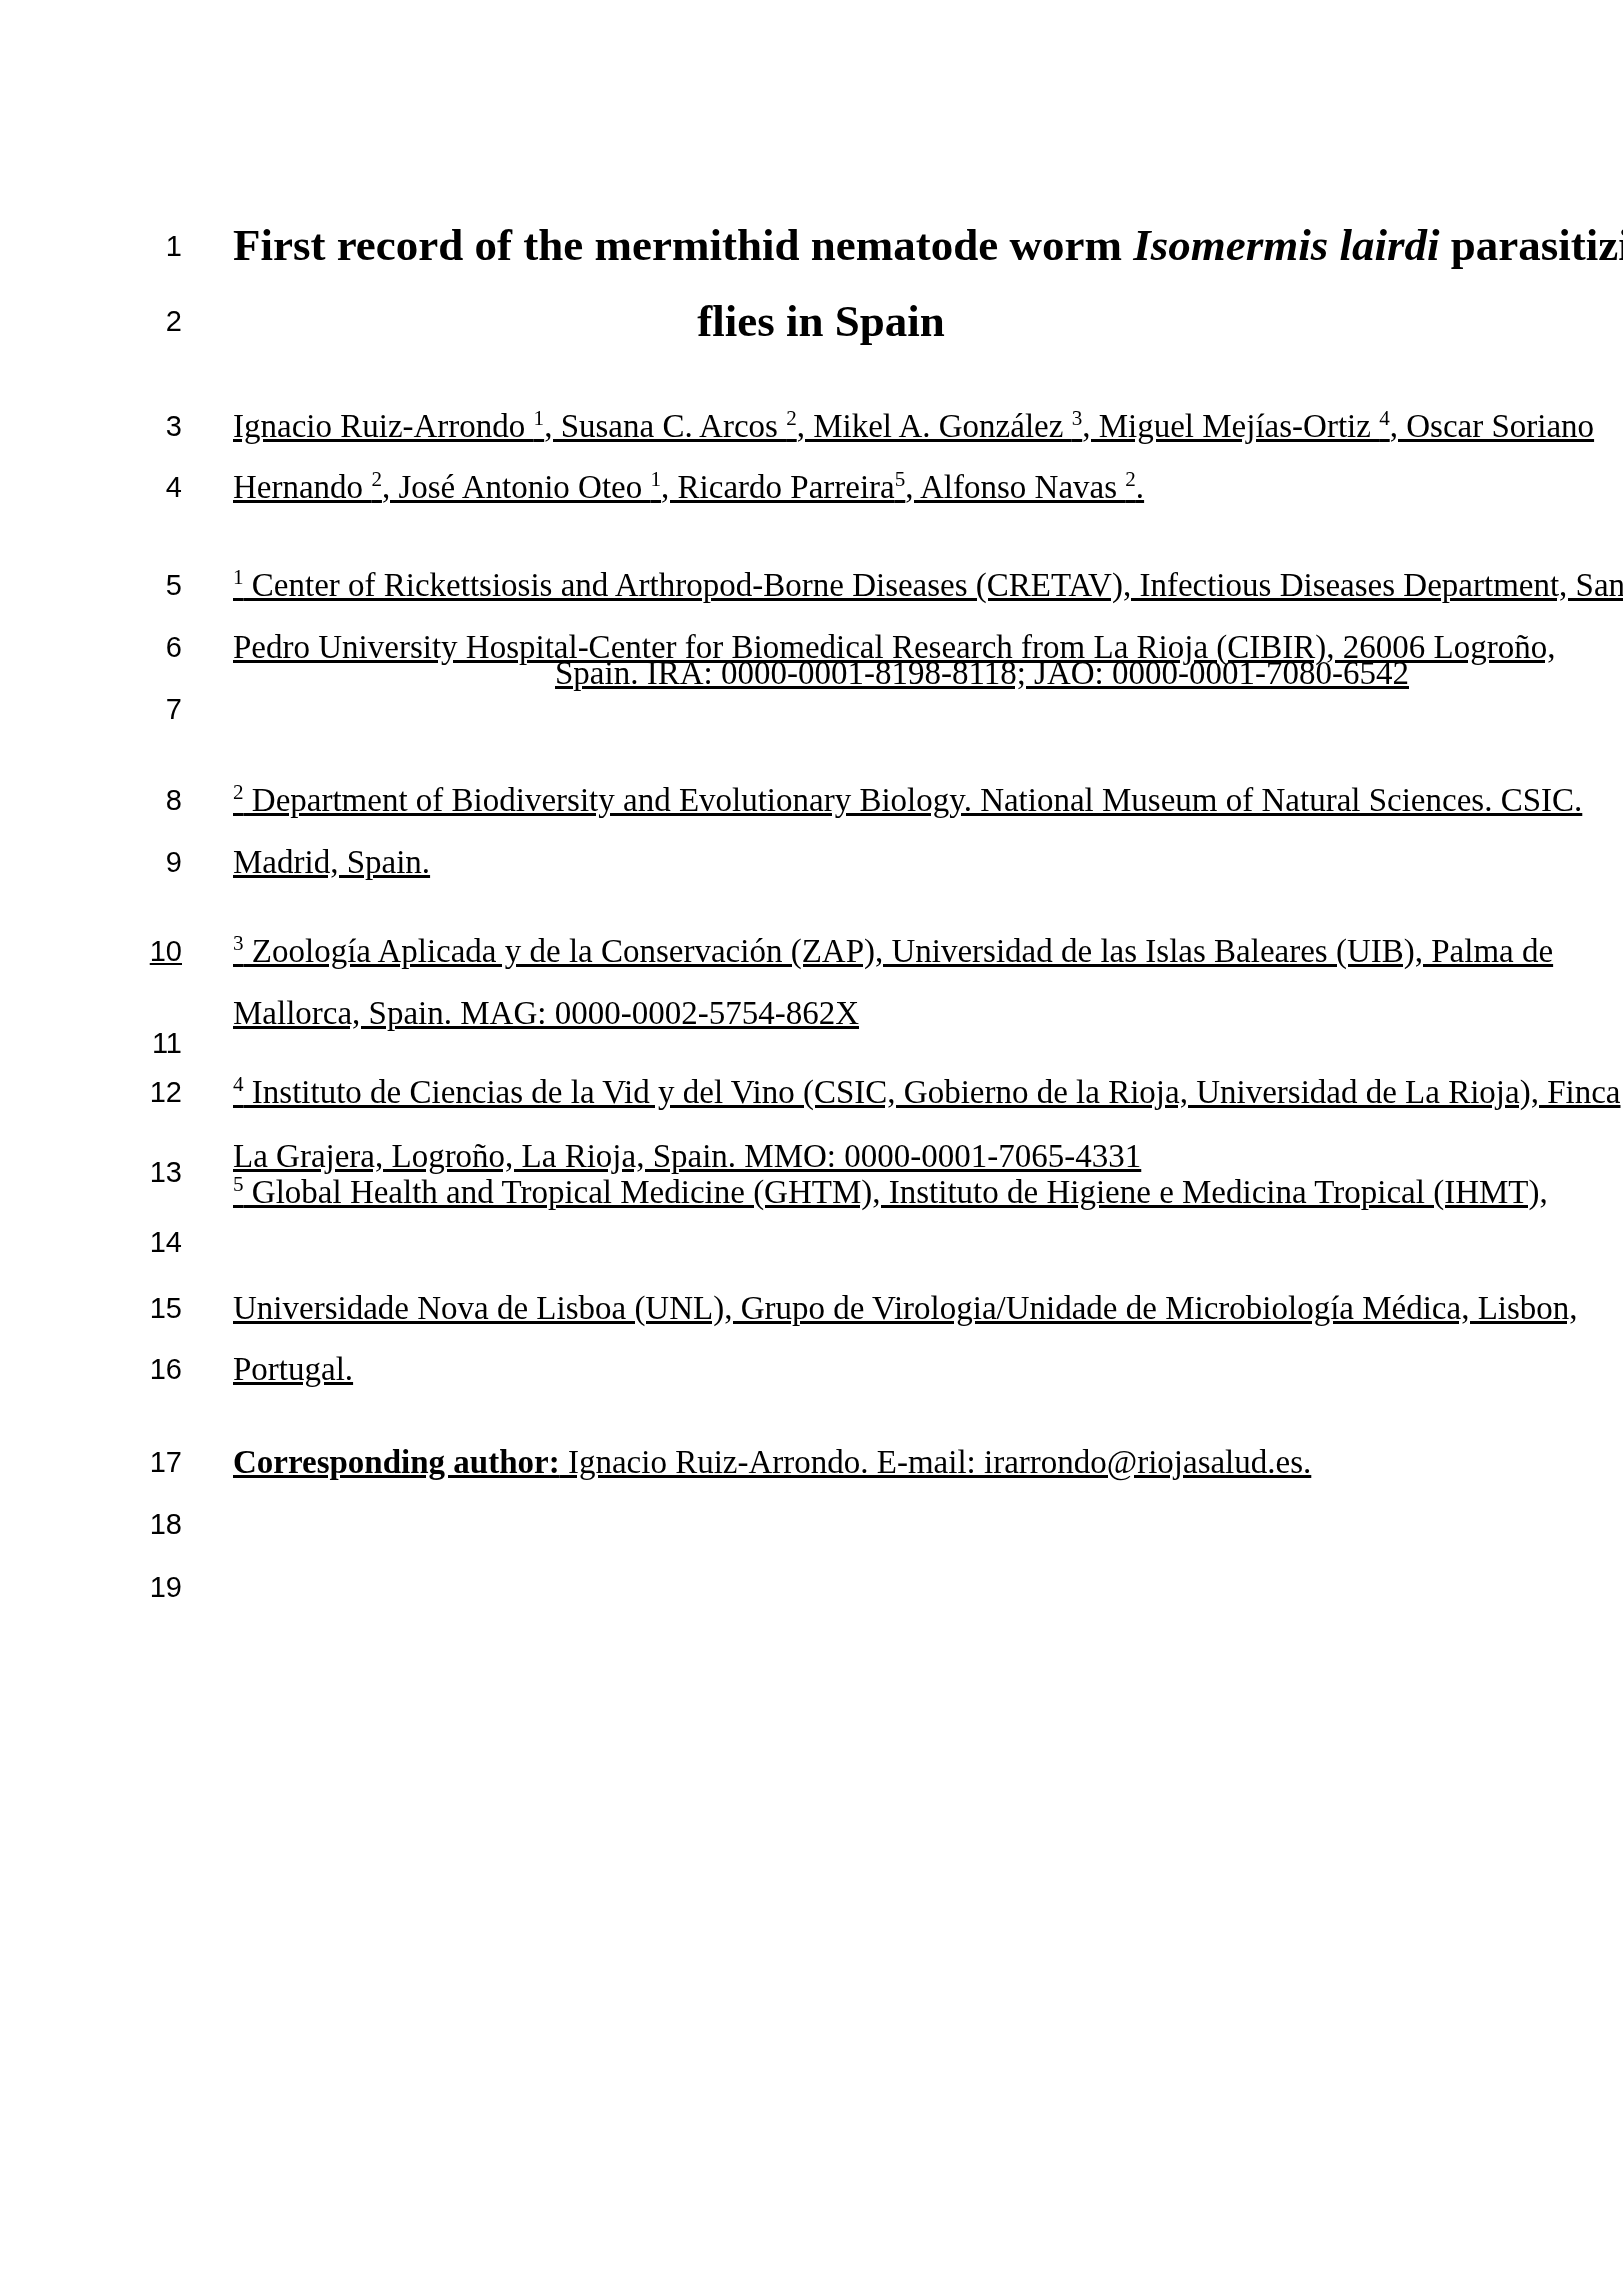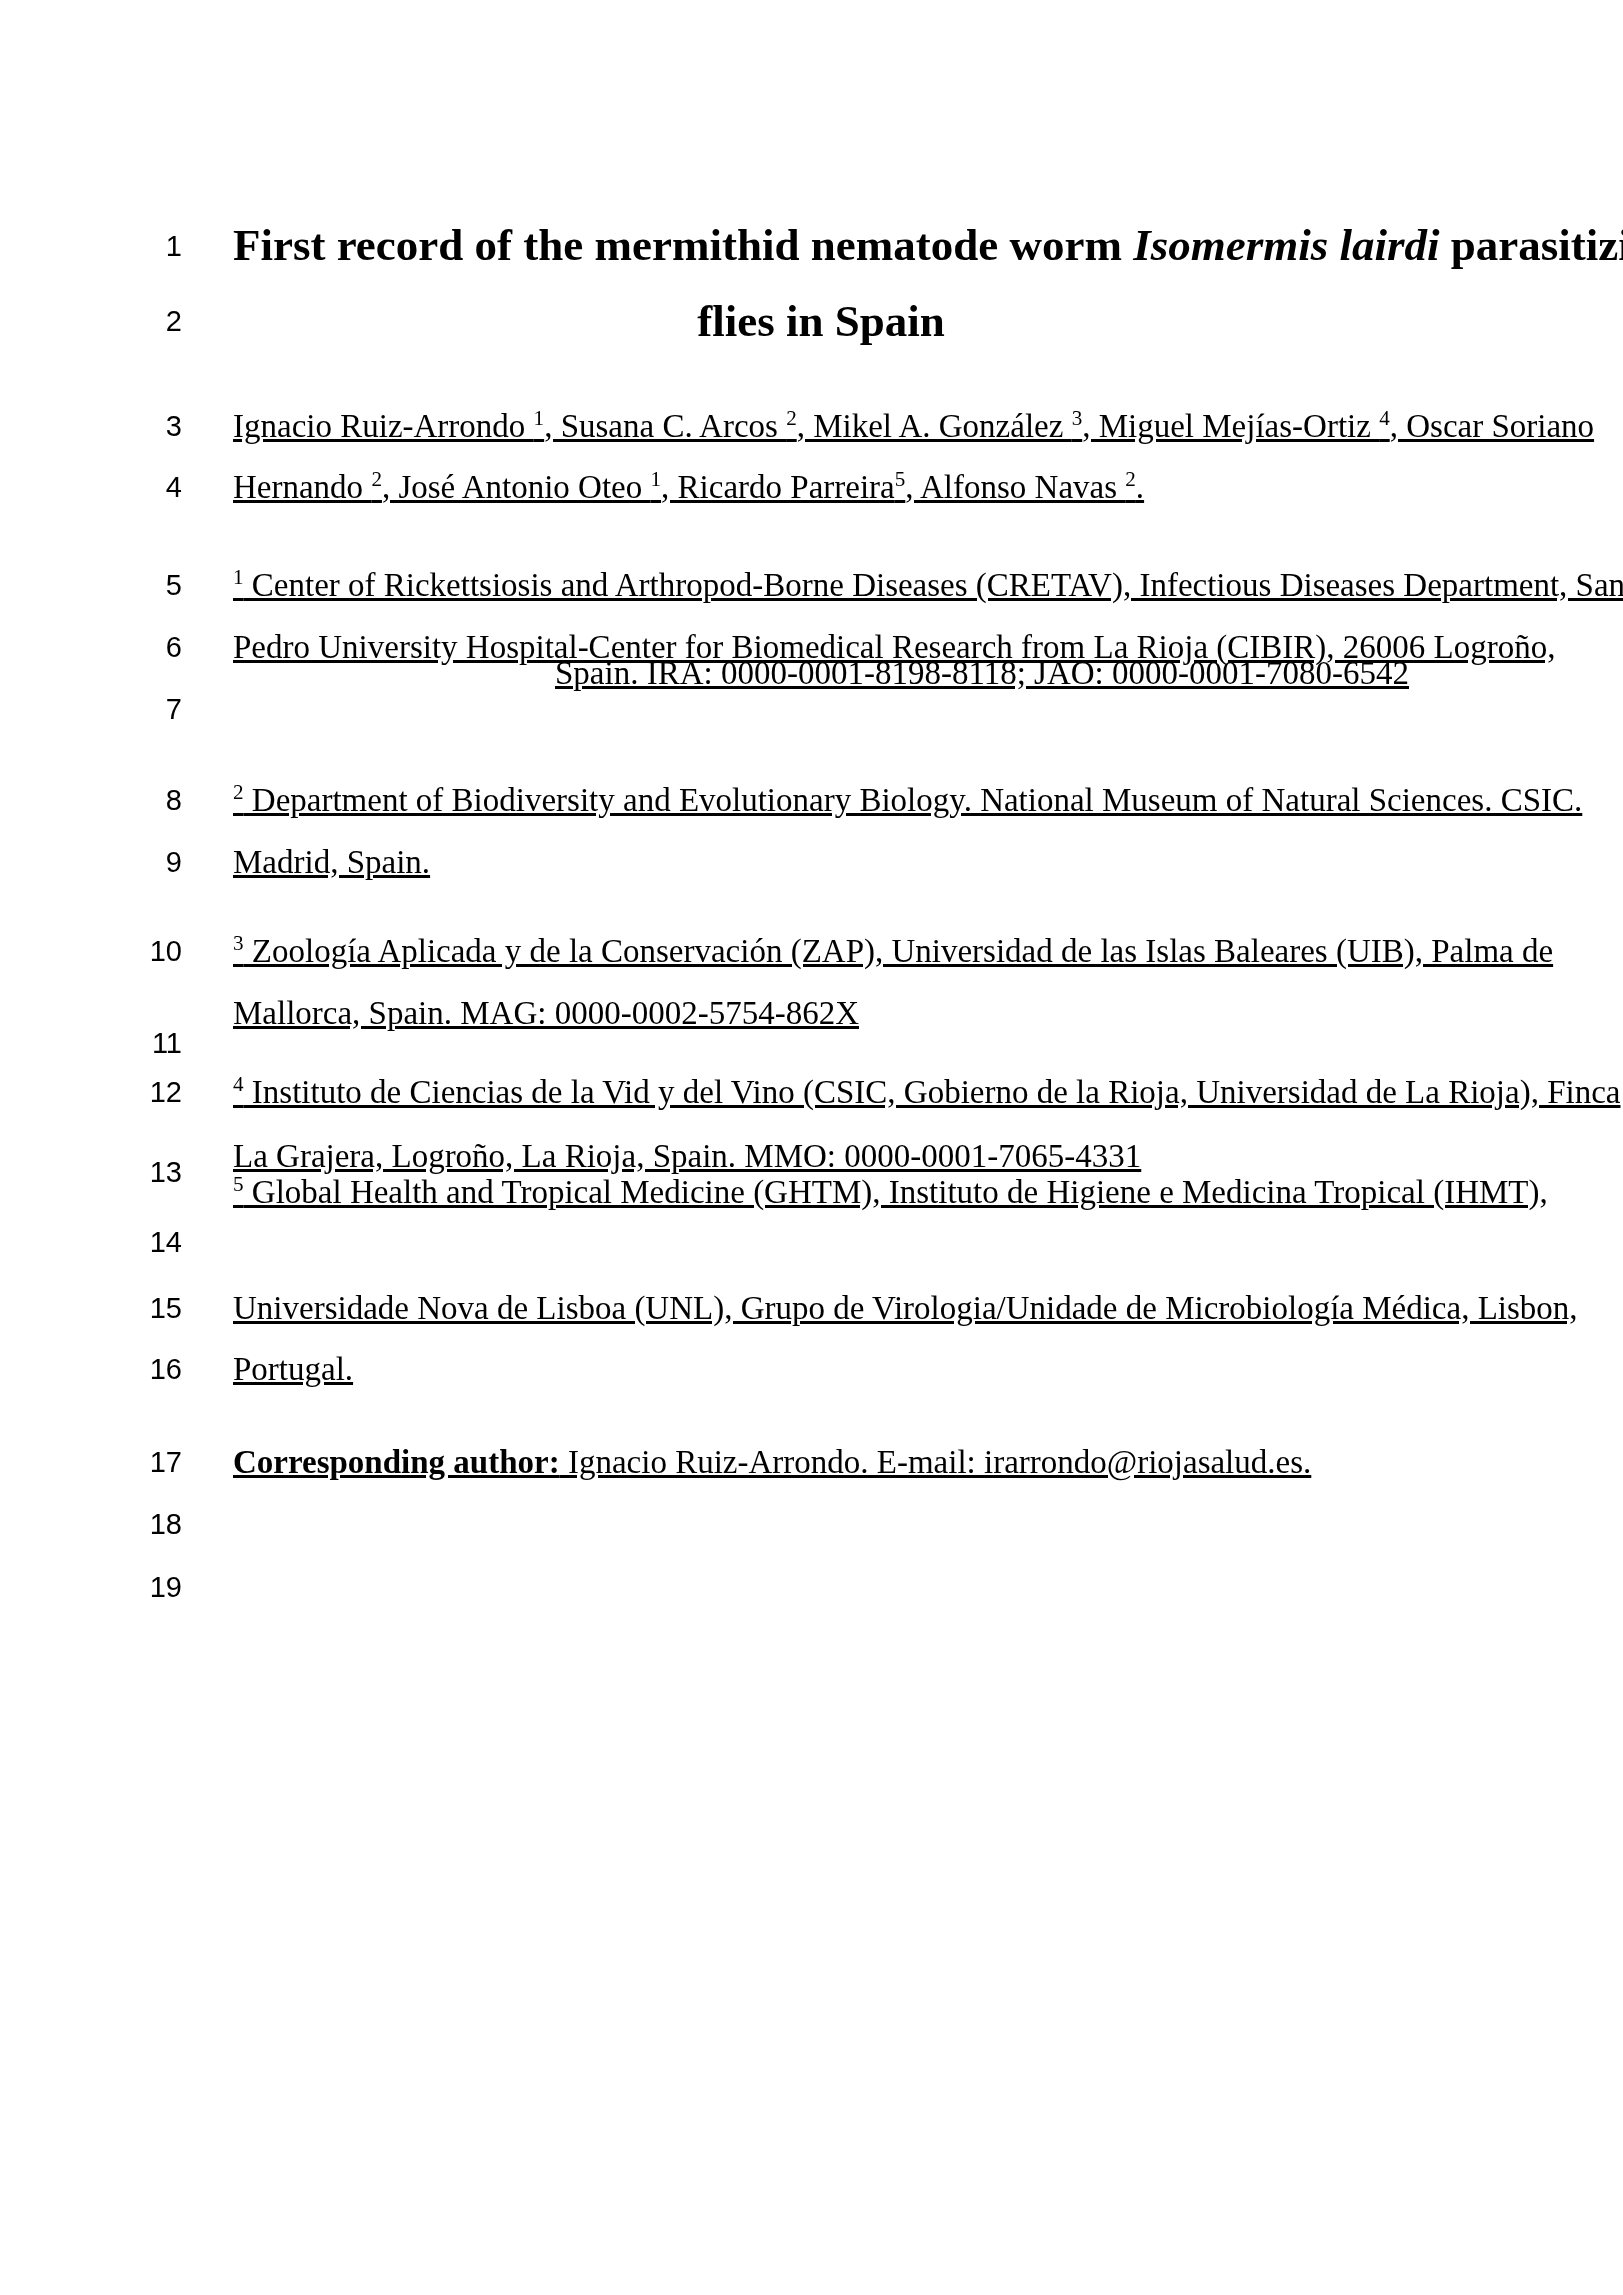--- a/index.html
+++ b/index.html
@@ -72,21 +72,21 @@
       <div class="line-num" style="top: 562px;">5</div>
       <div class="line body" style="top: 562px; text-align: right;"><span class="seg sup">1</span><span class="seg"> Center of Rickettsiosis and Arthropod-Borne Diseases (CRETAV), Infectious Diseases Department, San</span></div>
       <div class="line-num" style="top: 624px;">6</div>
       <div class="line body" style="top: 624px; text-align: left;"><span class="seg">Pedro University Hospital-Center for Biomedical Research from La Rioja (CIBIR), 26006 Logroño,</span></div>
       <div class="line-num" style="top: 686px;">7</div>
       <div class="line body" style="top: 650px; text-align: right;"><span class="seg">Spain. IRA: 0000-0001-8198-8118; JAO: 0000-0001-7080-6542</span></div>
       <div class="line-num" style="top: 777px;">8</div>
       <div class="line body" style="top: 777px; text-align: left;"><span class="seg sup">2</span><span class="seg"> Department of Biodiversity and Evolutionary Biology. National Museum of Natural Sciences. CSIC.</span></div>
       <div class="line-num" style="top: 839px;">9</div>
       <div class="line body" style="top: 839px; text-align: left;"><span class="seg">Madrid, Spain.</span></div>
-      <div class="line-num" style="top: 928px;">10</div>
+      <div class="line-num" style="top: 928px; text-decoration: underline;">10</div>
       <div class="line body" style="top: 928px; text-align: left;"><span class="seg sup">3</span><span class="seg"> Zoología Aplicada y de la Conservación (ZAP), Universidad de las Islas Baleares (UIB), Palma de</span></div>
       <div class="line-num" style="top: 1020px;">11</div>
       <div class="line body" style="top: 990px; text-align: left;"><span class="seg">Mallorca, Spain. MAG: 0000-0002-5754-862X</span></div>
       <div class="line-num" style="top: 1069px;">12</div>
       <div class="line body" style="top: 1069px; text-align: left;"><span class="seg sup">4</span><span class="seg"> Instituto de Ciencias de la Vid y del Vino (CSIC, Gobierno de la Rioja, Universidad de La Rioja), Finca</span></div>
       <div class="line-num" style="top: 1133px; margin-top: 16px;">13</div>
       <div class="line body" style="top: 1133px; text-align: left;"><span class="seg">La Grajera, Logroño, La Rioja, Spain. MMO: 0000-0001-7065-4331</span></div>
       <div class="line-num" style="top: 1219px;">14</div>
       <div class="line body" style="top: 1169px; text-align: left;"><span class="seg sup">5</span><span class="seg"> Global Health and Tropical Medicine (GHTM), Instituto de Higiene e Medicina Tropical (IHMT),</span></div>
       <div class="line-num" style="top: 1285px;">15</div>

